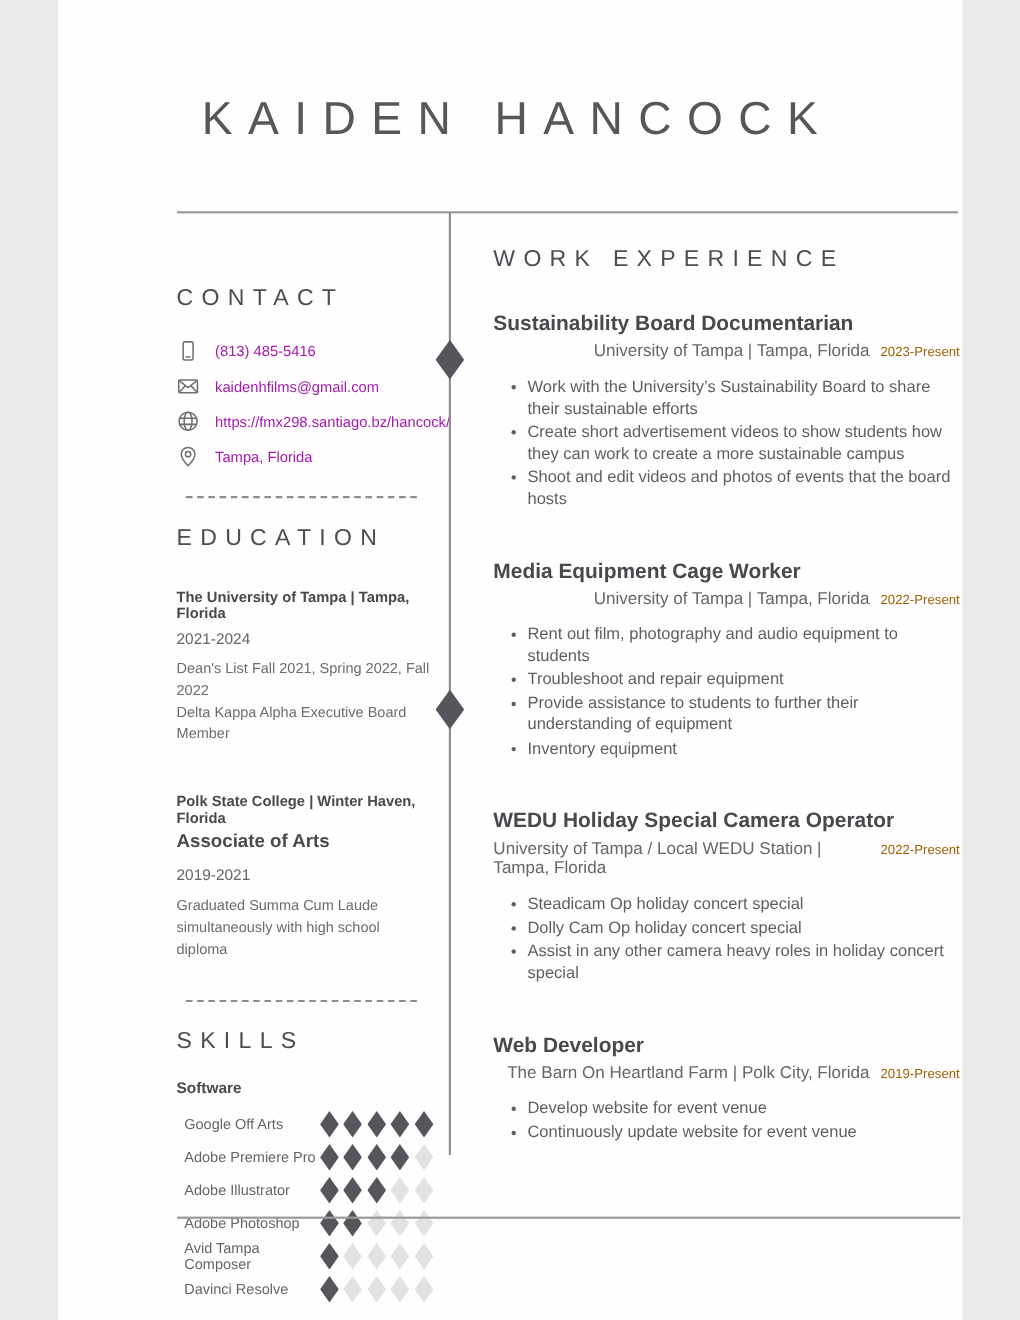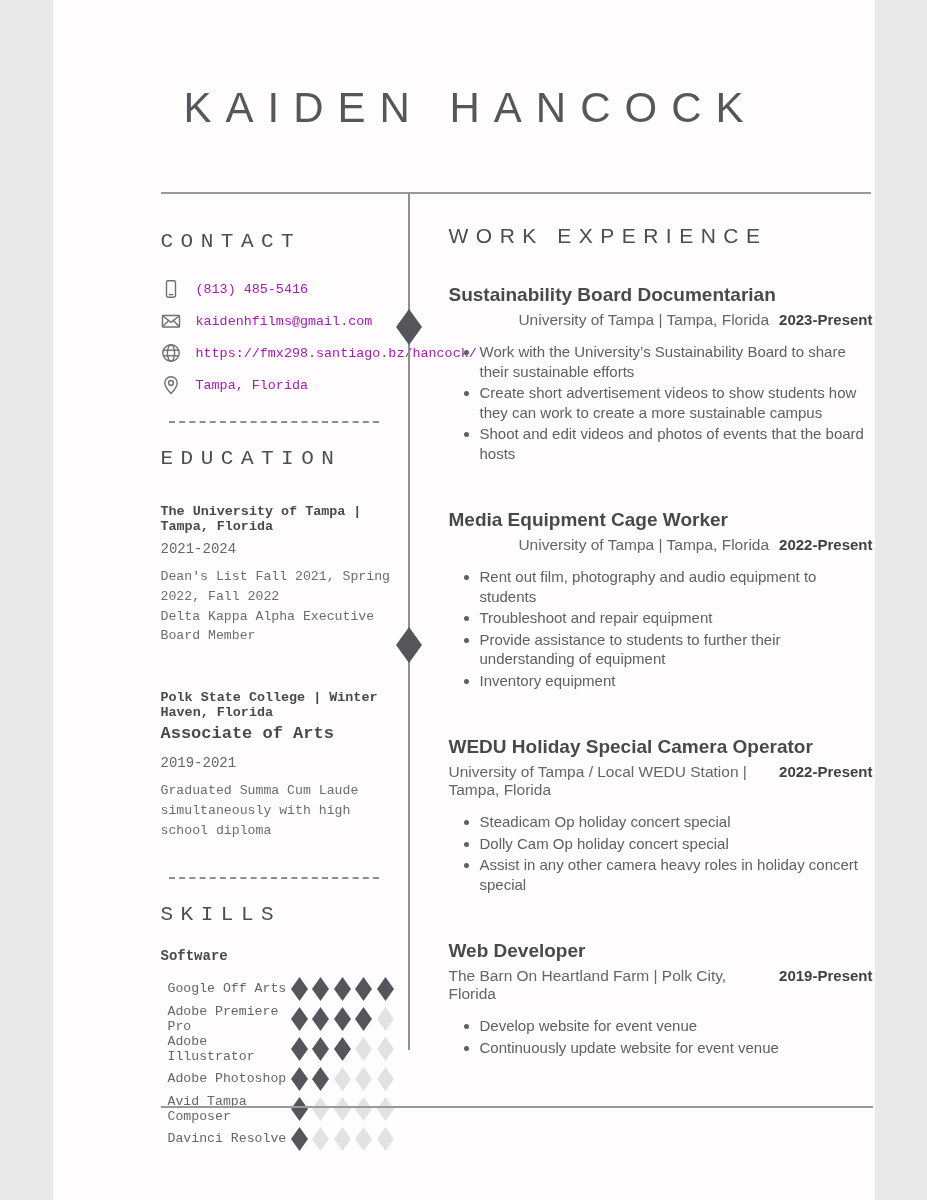--- a/index.html
+++ b/index.html
@@ -26,21 +26,21 @@
   .bottom-rule { position:absolute; top:1106px; left:108px; width:712px; border-top:2px solid #9a9a9a; }
 
   
   .columns { position:absolute; top:193px; left:108px; width:712px; height:913px; }
   .v-divider { position:absolute; left:247px; top:0; height:857px; border-left:2px solid #8f8f8f; }
   .timeline-diamond { position:absolute; left:235px; width:26px; height:36px; }
   .timeline-diamond polygon { fill:#54565b; }
   .timeline-diamond.d1 { top:116px; }
   .timeline-diamond.d2 { top:434px; }
 
-  .left-col  { position:absolute; left:0;     top:0; width:233px; padding-top:37px;font-family:Liberation Mono, monospace; }
+  .left-col  { position:absolute; left:0;     top:0; width:233px; padding-top:66px; }
   .right-col { position:absolute; left:288px; top:0; width:424px; padding-top:31px; }
 
   h2.section-heading {
     font-size:21px; font-weight:normal; letter-spacing:7.5px;
     color:#4a4d52; white-space:nowrap;
   }
 
   
   .contact-list { margin-top:26px; }
   .contact-row { display:flex; align-items:center; gap:15px; margin-bottom:12px; min-height:20px; }
@@ -68,21 +68,21 @@
   .skill-diamonds svg { width:17px; height:24px; }
   .skill-diamonds svg polygon { fill:#e2e2e4; }
   .skill-diamonds svg.filled polygon { fill:#54565b; }
 
   
   .jobs { margin-top:36px; }
   .job { margin-bottom:46px; }
   .job-title { font-size:19px; font-weight:bold; color:#47494d; margin-bottom:5px; }
   .job-orgline { display:flex; justify-content:flex-end; align-items:baseline; gap:10px; margin-bottom:13px; }
   .job-org   { font-size:15.5px; color:#63666a; }
-  .job-dates { font-size:15px; color:#404040; white-space:nowrap;font-weight:bold; }
+  .job-dates { font-size:12px; color:#a16207; white-space:nowrap; }
   .job ul { margin:0; padding-left:31px; }
   .job li { font-size:15px; line-height:1.3; color:#5d6064; margin-bottom:2px; }
 </style>
 </head>
 <body>
 
 <div class="page">
 
   <div class="header">
     <div class="name">KAIDEN HANCOCK</div>

